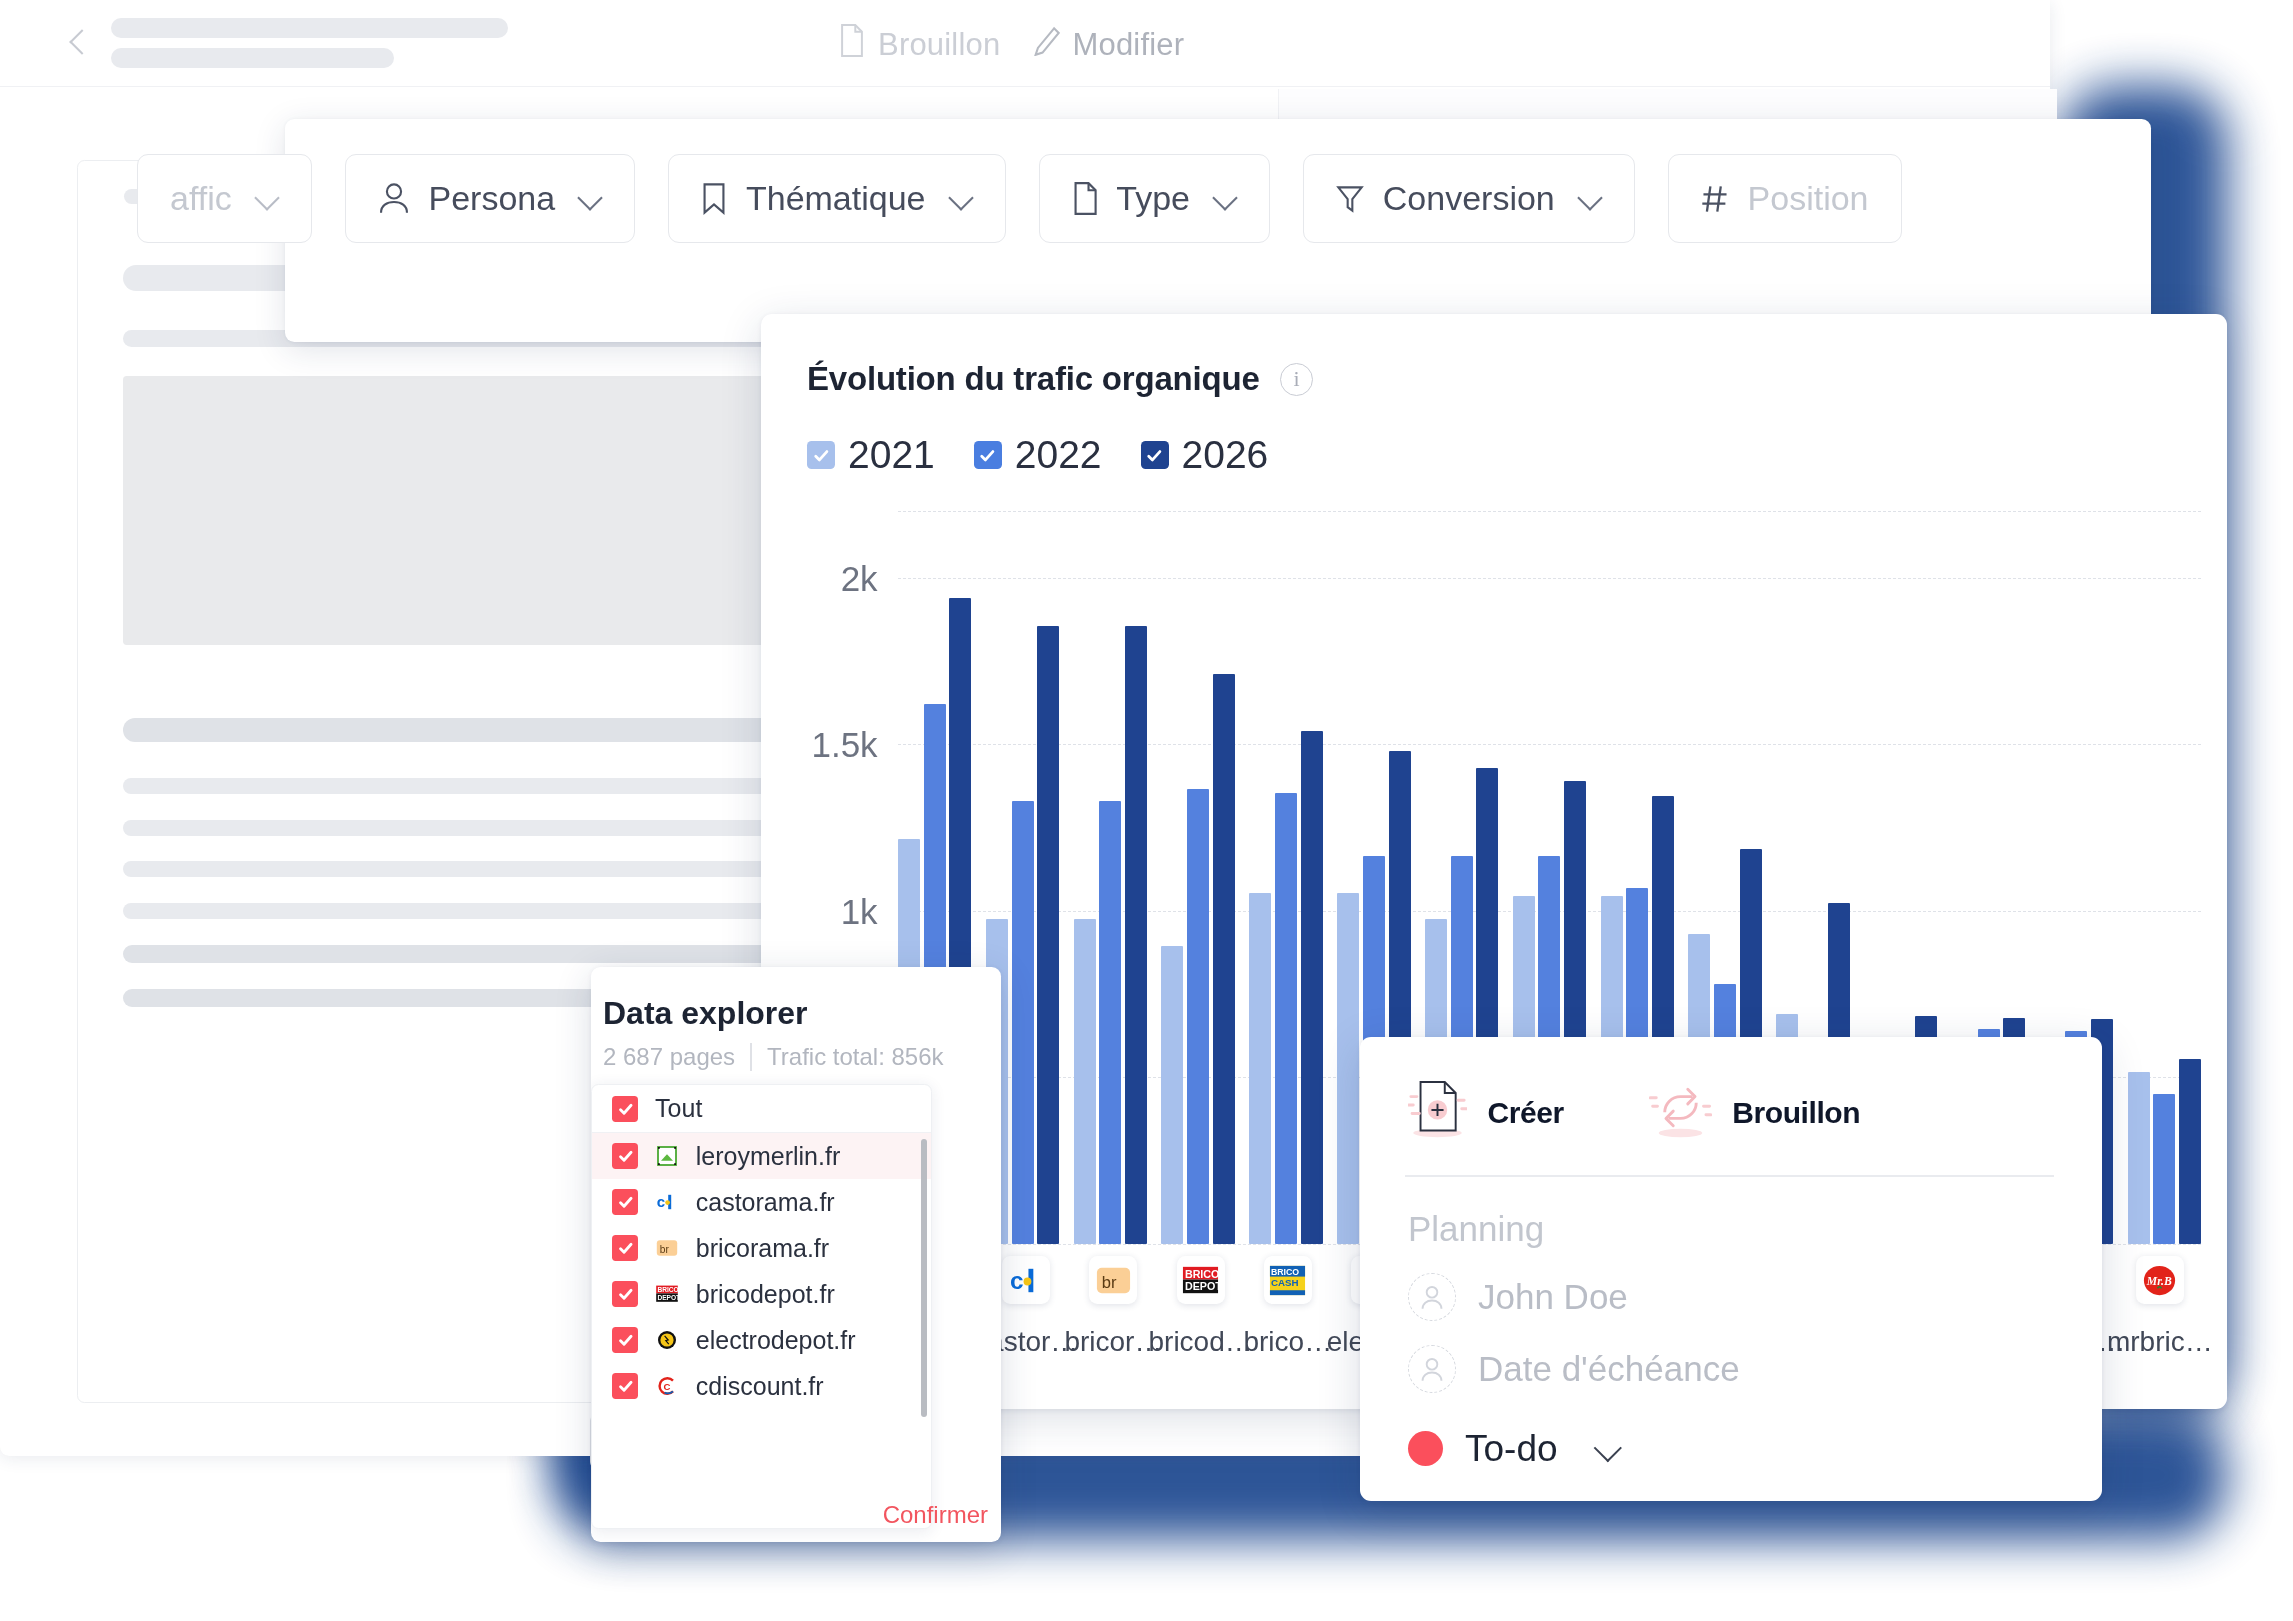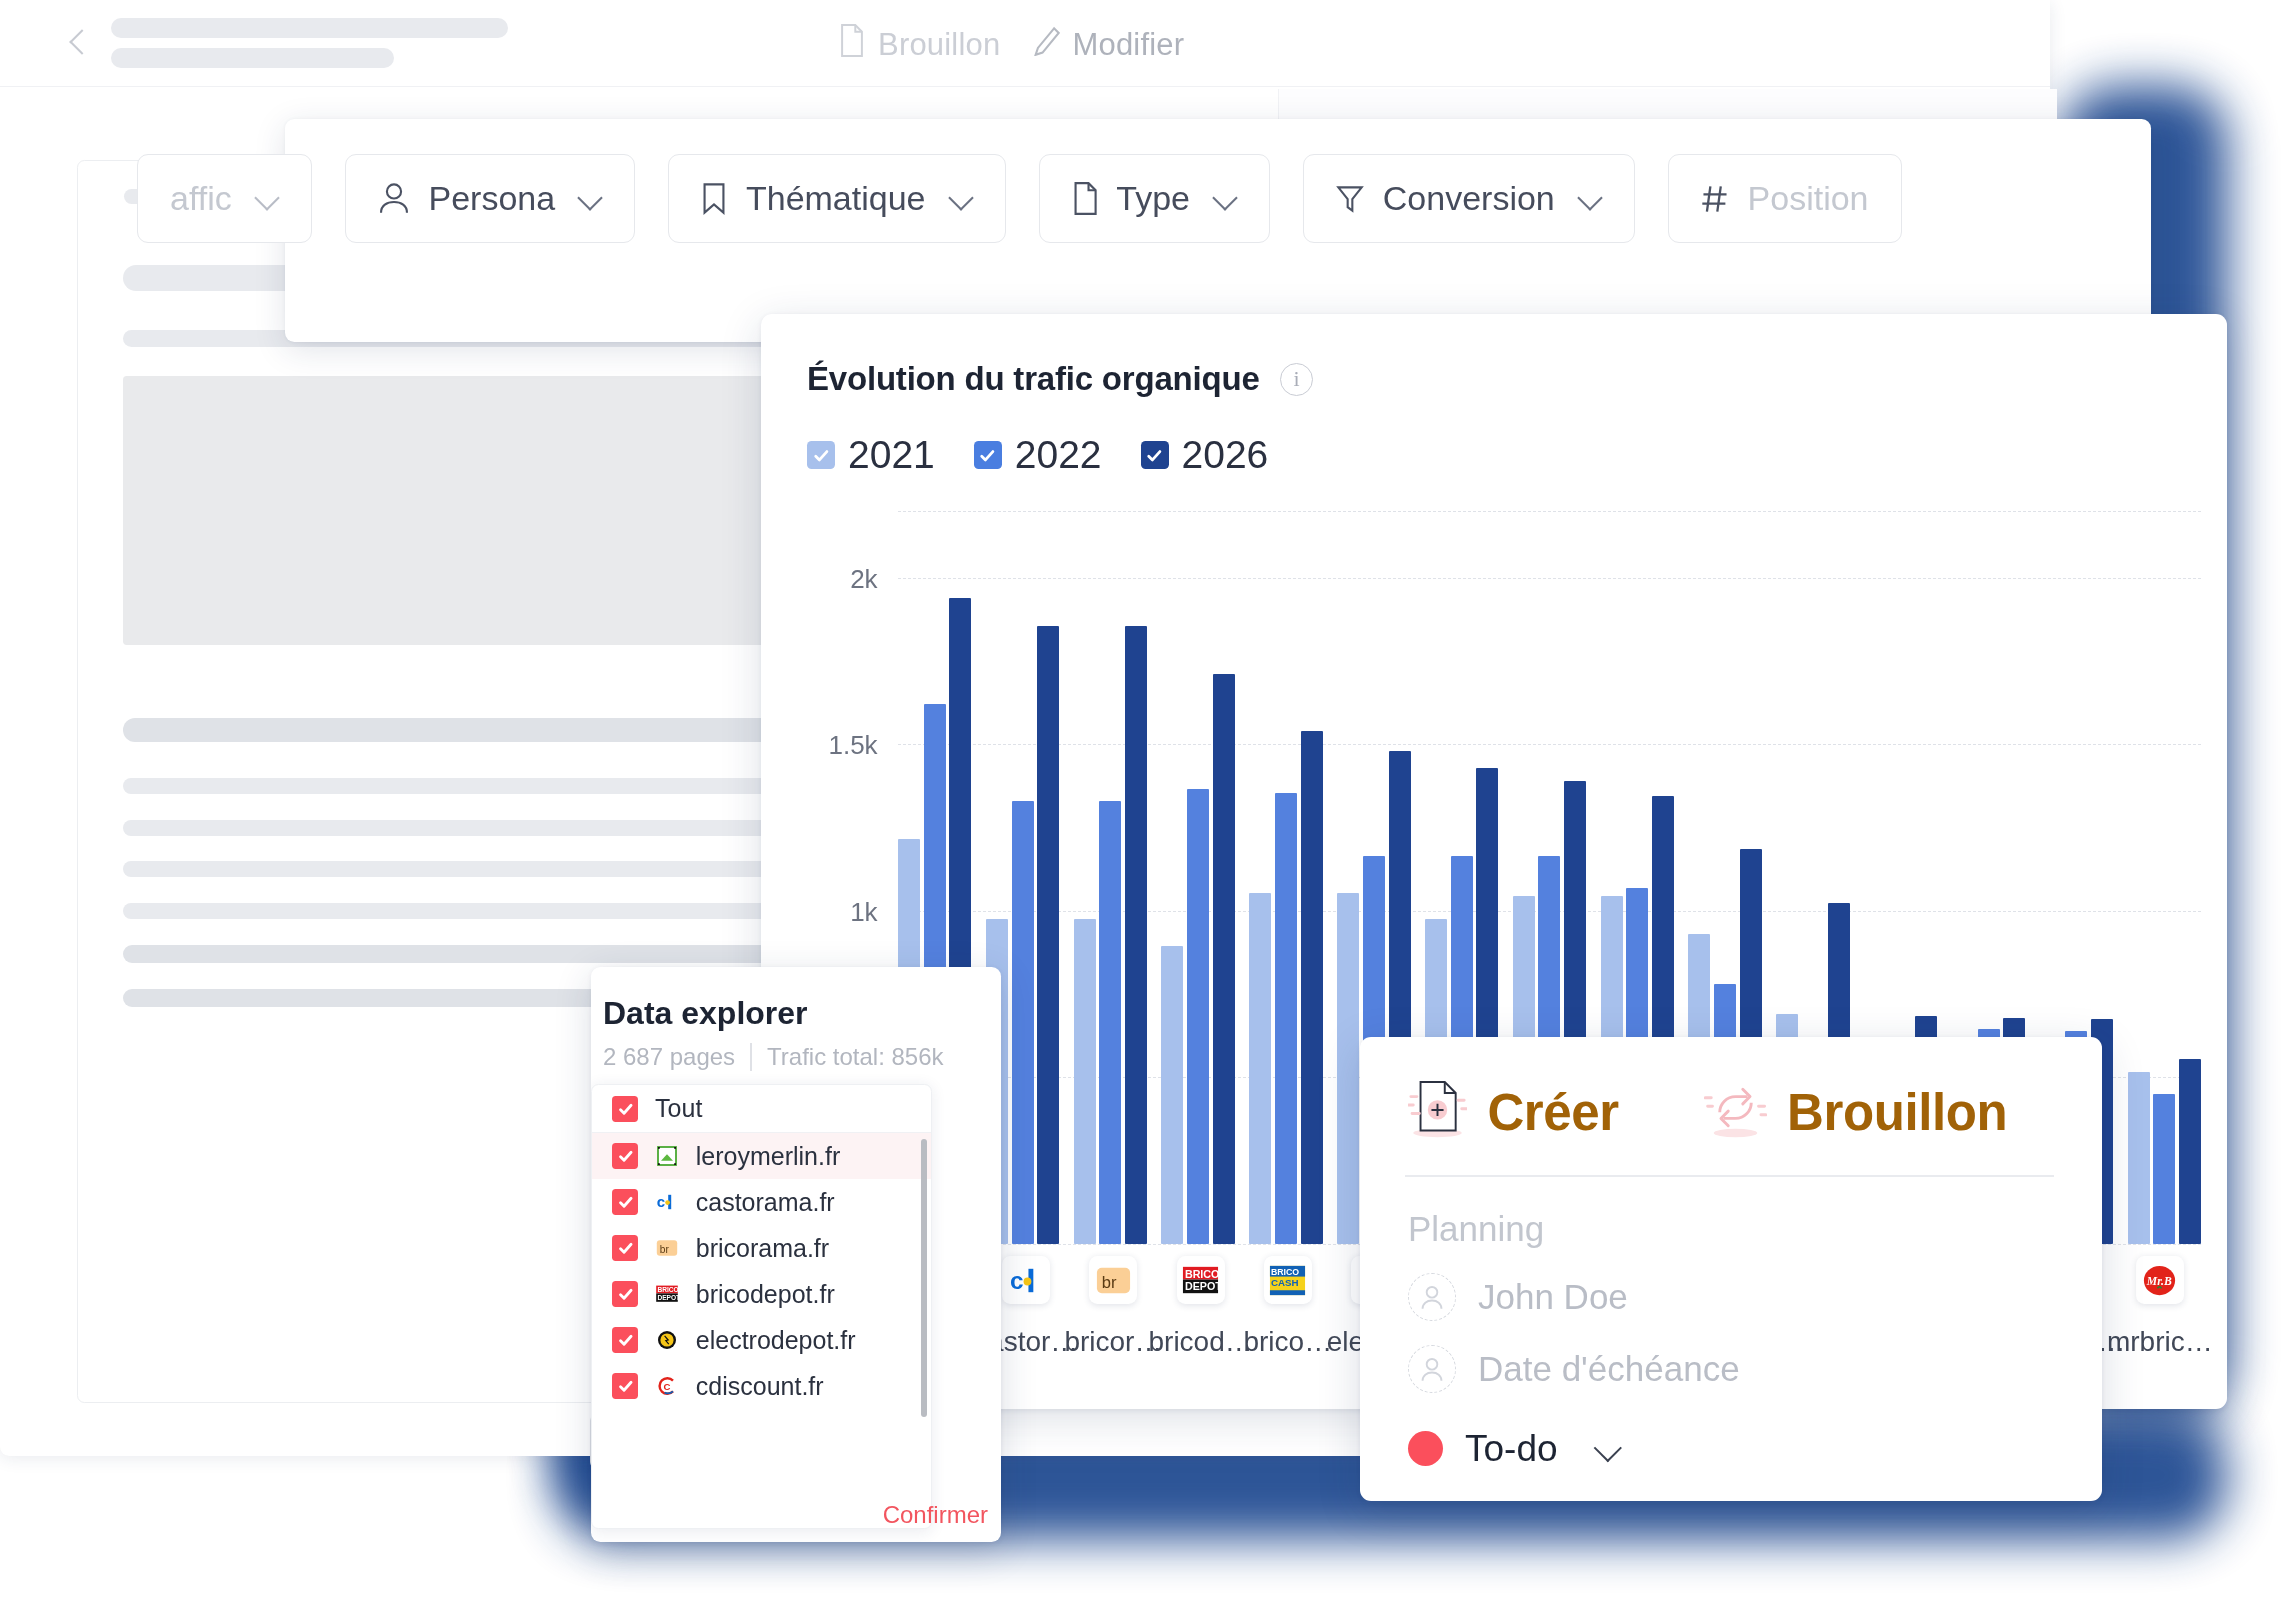--- a/index.html
+++ b/index.html
@@ -144,21 +144,21 @@
   .plot {
     position: absolute; left: 137px; top: 197px; width: 1303px; height: 733px;
   }
   .grid-line {
     position: absolute; left: 0; width: 100%;
     border-top: 1.9px dashed #dfe2e8;
   }
   .ytick {
     position: absolute; right: 100%; margin-right: 20.4px;
     transform: translateY(-50%);
-    font-size: 26px; color: #6d7381; white-space: nowrap;
+    font-size: 35px; color: #6d7381; white-space: nowrap;
   }
   .bars {
     position: absolute; left: 0; bottom: 0; width: 100%; height: 100%;
     display: flex; align-items: flex-end; justify-content: space-between;
   }
   .group { display: flex; align-items: flex-end; gap: 3.7px; }
   .bar { width: 22px; border-radius: 0.9px; }
   .b2021 { background: #a7c0ec; }
   .b2022 { background: #5481de; }
   .b2023 { background: #1f4390; }
@@ -220,21 +220,21 @@
   .task-panel {
     position: absolute; left: 1360px; top: 1037px; width: 742px; height: 464px;
     background:#fff; border-radius: 11px;
     box-shadow: 0 11px 43px rgba(30,48,86,.17), 0 1.9px 5.6px rgba(30,48,86,.07);
   }
   .task-actions {
     display:flex; align-items:center; gap: 85px;
     padding: 39px 0 0 48px;
   }
   .task-act { display:flex; align-items:center; gap: 20.4px; }
-  .task-act .lbl { font-size: 51px; font-weight: bold; color:#a16207; letter-spacing:-0.4px;margin-top:7px;}
+  .task-act .lbl { font-size: 30px; font-weight: bold; color:#0f172a; letter-spacing:-0.4px;margin-top:7px;}
   .task-divider { margin: 33px 48px 0 45px; height: 1.9px; background:#e9ebef; }
   .task-planning { padding: 32px 0 0 48px; font-size: 35px; color:#c2c6ce; }
   .task-line { display:flex; align-items:center; gap: 22px; padding: 24px 0 0 48px; }
   .task-avatar {
     width: 48px; height: 48px; border-radius:50%;
     border: 1.9px dashed #d6d9df; display:flex;align-items:center;justify-content:center;
     flex:0 0 auto;
   }
   .task-line .lbl { font-size: 35px; color:#b9bdc6; }
   .task-status { display:flex; align-items:center; gap: 22px; padding: 35px 0 0 48px; }

